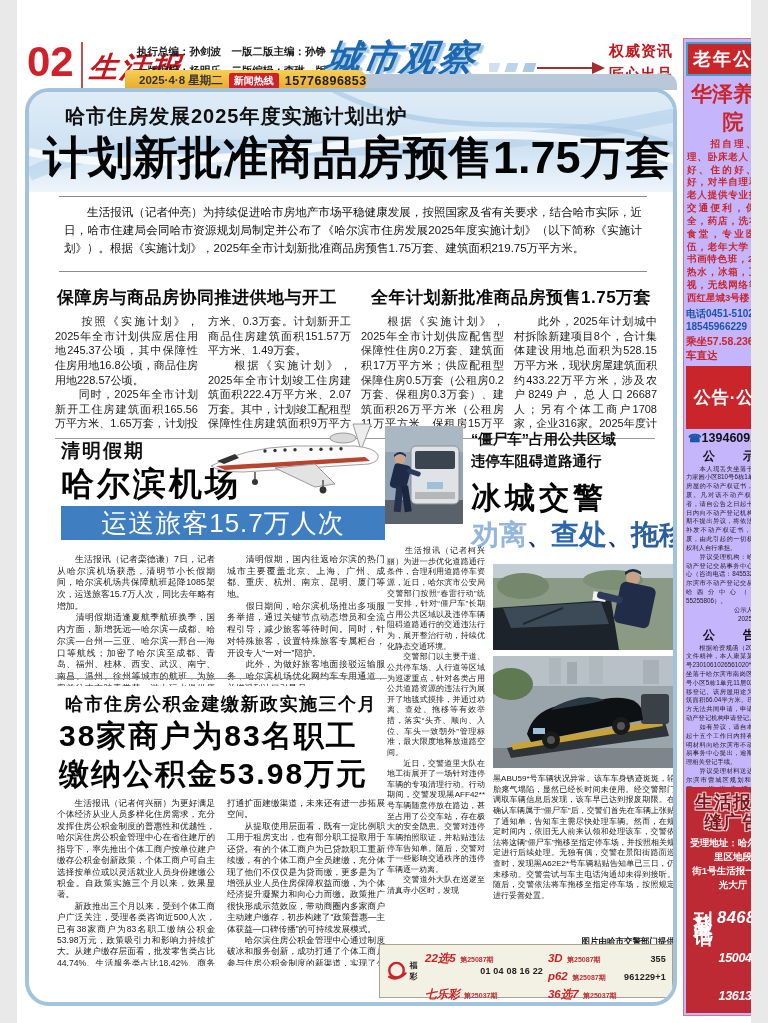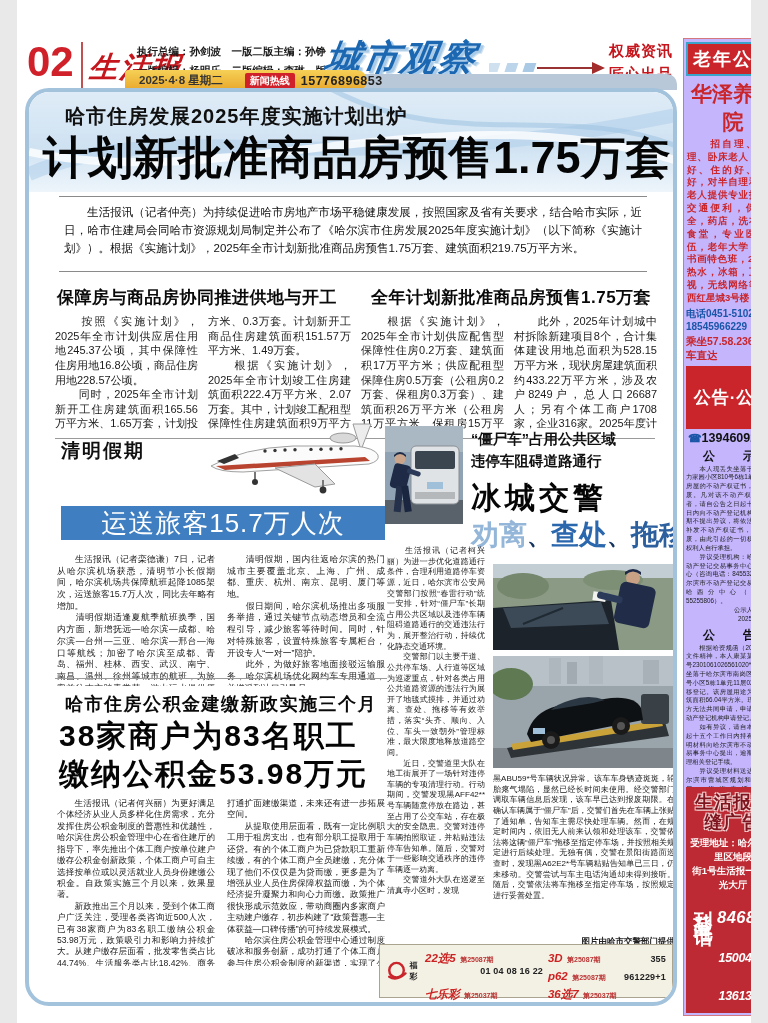--- a/index.html
+++ b/index.html
@@ -21,21 +21,21 @@
     font-style:italic; letter-spacing:2px; transform:skewX(-9deg);
     text-shadow:3px 2px 0 #a9cbe8, 4px 3px 0 #cfe2f1; }
   .arrow-wrap { left:472px; top:58px; }
   .taglines { left:592px; top:40px; font-size:15px; font-weight:900; color:#c4161c; line-height:1.5; letter-spacing:1px; }
 
   .date-strip { left:108px; top:70px; width:242px; height:21px;
     background:linear-gradient(180deg,#f6d056,#e8a62a); border-radius:4px 12px 12px 4px;
     display:flex; align-items:center; gap:6px; padding:0 14px; }
   .date-text { font-size:11.5px; font-weight:900; color:#333; white-space:nowrap; }
   .hotline-label { background:#d0212a; color:#fff; font-size:10px; font-weight:bold;
-    padding:1px 5px; border-radius:2px; white-space:nowrap;margin-left:16px; }
+    padding:1px 5px; border-radius:2px; white-space:nowrap; }
   .hotline-num { font-size:12.5px; font-weight:900; color:#222; letter-spacing:.5px; }
   .grey-cap { left:336px; top:74px; width:324px; height:16px; background:#b9c8d8;
     border-radius:10px 10px 0 0; }
 
   
   .frame { left:8px; top:88px; width:652px; height:918px; border:4px solid #a3c2dc;
     border-radius:24px; background:#fff; overflow:hidden; }
   .masthead { left:0; top:0; width:100%; height:100px;
     background:linear-gradient(180deg,#dfecf7 0%,#cfe2f2 55%,#eef5fb 100%); }
   .lead-kicker { left:36px; top:11px; font-size:20px; font-weight:900; color:#101010; letter-spacing:1px; }
@@ -185,20 +185,21 @@
 　　同时，2025年全市计划新开工住房建筑面积165.56万平方米、1.65万套，计划投资76.59亿元。其中，保障类住房方面，计划新开工配租型保障性住房建筑面积15万平</div>
       <div class="col">方米、0.3万套。计划新开工商品住房建筑面积151.57万平方米、1.49万套。
 　　根据《实施计划》，2025年全市计划竣工住房建筑面积222.4万平方米、2.07万套。其中，计划竣工配租型保障性住房建筑面积9万平方米、0.2万套；计划竣工商品住房建筑面积213.28万平方米、2.01万套。</div>
       <div class="col">　　根据《实施计划》，2025年全市计划供应配售型保障性住房0.2万套、建筑面积17万平方米；供应配租型保障住房0.5万套（公租房0.2万套、保租房0.3万套）、建筑面积26万平方米（公租房11万平方米、保租房15万平方米）。同时，2025年计划新批准商品房预售1.75万套、建筑面积219.75万平方米。</div>
       <div class="col">　　此外，2025年计划城中村拆除新建项目8个，合计集体建设用地总面积为528.15万平方米，现状房屋建筑面积约433.22万平方米，涉及农户8249户，总人口26687人；另有个体工商户1708家，企业316家。2025年度计划投资130.04亿元，年内计划实施安置区土地征收、安置房和部分配套基础设施建设。</div>
     </div>
     <div class="abs rule rule1"></div>
 
     <div class="abs airport">
       <div class="abs ap-kicker">清明假期</div>
+      <div class="abs ap-title">哈尔滨机场</div>
       <div class="abs ap-plane">
         <svg width="190" height="80" viewBox="0 0 190 80">
           <polygon points="150,4 168,4 158,30" fill="#ededed" stroke="#9a9a9a" stroke-width="1"></polygon>
           <ellipse cx="140" cy="18" rx="13" ry="5" fill="#d9d9d9" stroke="#9a9a9a"></ellipse>
           <path d="M8,46 Q40,28 90,26 L152,26 Q172,28 175,35 Q177,41 166,44 L40,52 Q16,52 8,46 Z" fill="#fbfbfb" stroke="#a0a0a0" stroke-width="1"></path>
           <path d="M13,46 L162,37 L167,41 L22,50 Z" fill="#b8432f"></path>
           <path d="M14,41 L32,34 L36,38 L21,44 Z" fill="#333"></path>
           <circle cx="62" cy="31" r="1.7" fill="#333"></circle>
             <circle cx="72" cy="30.5" r="1.7" fill="#333"></circle>
           <circle cx="82" cy="30" r="1.7" fill="#333"></circle>

